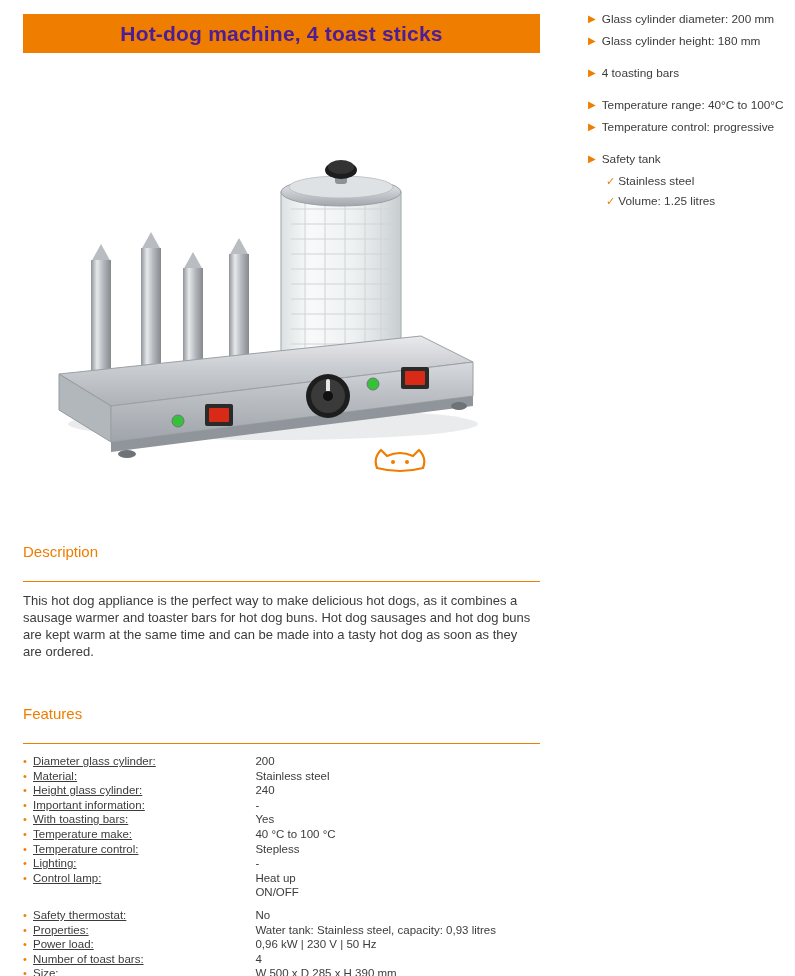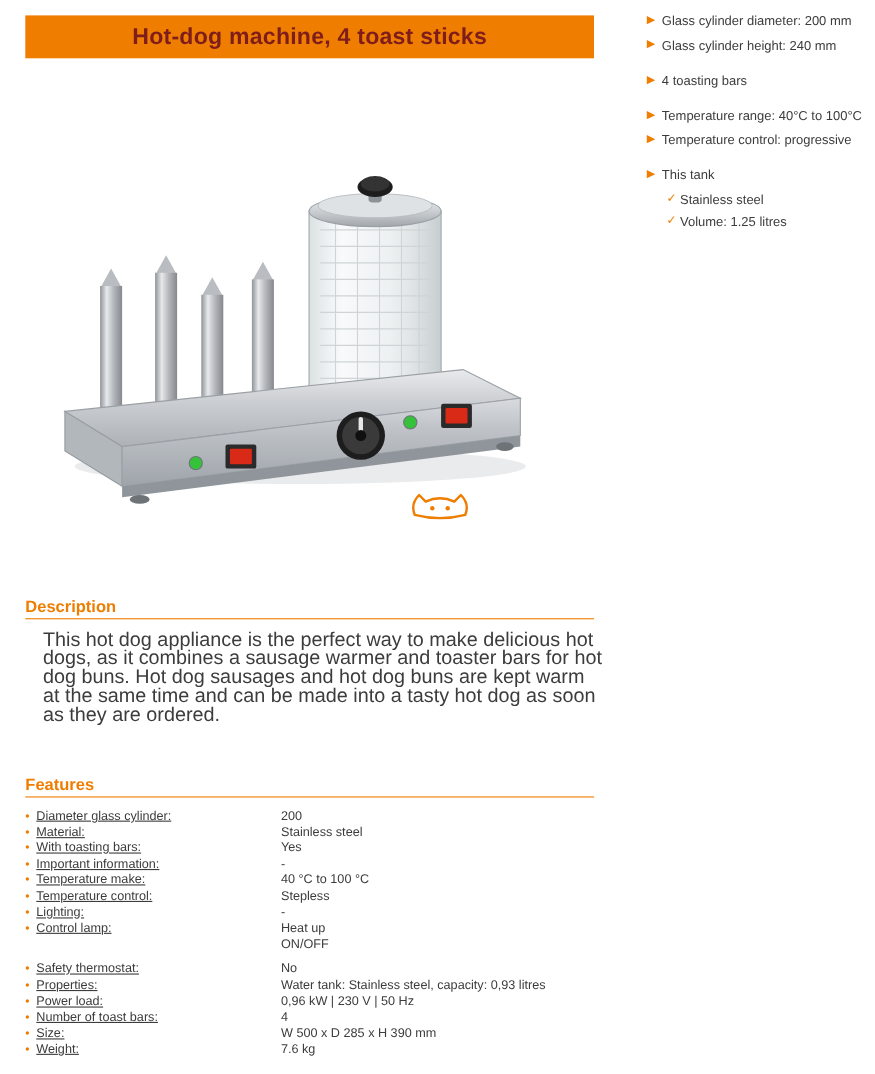--- a/index.html
+++ b/index.html
@@ -22,21 +22,21 @@
   }
   
   .left-col {
     position: absolute;
     left: 23px;
     top: 14px;
     width: 517px;
   }
   .title-bar {
     background: #ef7d00;
-    color: #7f1d1d;
+    color: #4c1d95;
     height: 39px;
     line-height: 39px;
     text-align: center;
     font-size: 21px;
     font-weight: bold;
     letter-spacing: 0.2px;
   }
   .product-image-wrap {
     margin-top: 21px;
     width: 517px;
@@ -50,38 +50,37 @@
   .brand-mark {
     position: absolute;
     left: 348px;
     top: 370px;
     width: 58px;
     height: 30px;
   }
   .section-title {
     font-size: 15px;
     color: #ef7d00;
-    padding-bottom: 2px;
+    padding-bottom: 21px;
     border-bottom: 1px solid #ef7d00;
     width: 517px;
-    font-weight: bold;
+    font-weight: normal;
   }
   .description-block {
     position: absolute;
     left: 23px;
     top: 543px;
     width: 517px;
   }
   .description-text {
     margin-top: 10px;
-    font-size: 18px;
+    font-size: 13px;
     line-height: 17px;
     color: #3c3c3c;
     width: 512px;
-    margin-left: 16px;
   }
   .features-block {
     position: absolute;
     left: 23px;
     top: 705px;
     width: 517px;
   }
   .features-table {
     margin-top: 10px;
     width: 517px;
@@ -302,26 +301,30 @@
       <tbody id="features-body">
           <tr>
             <td class="label">Diameter glass cylinder:</td>
             <td class="value">200</td>
           </tr>
           <tr>
             <td class="label">Material:</td>
             <td class="value">Stainless steel</td>
           </tr>
           <tr>
+            <td class="label">Height glass cylinder:</td>
+            <td class="value">240</td>
+          </tr>
+          <tr>
+            <td class="label">Important information:</td>
+            <td class="value">-</td>
+          </tr>
+          <tr>
             <td class="label">With toasting bars:</td>
             <td class="value">Yes</td>
-          </tr>
-          <tr>
-            <td class="label">Important information:</td>
-            <td class="value">-</td>
           </tr>
           <tr>
             <td class="label">Temperature make:</td>
             <td class="value">40 °C to 100 °C</td>
           </tr>
           <tr>
             <td class="label">Temperature control:</td>
             <td class="value">Stepless</td>
           </tr>
           <tr>
@@ -365,40 +368,40 @@
   </div>
 
   <div class="right-col">
     <div id="highlights-body">
         <div class="bullet-row">
           <span class="tri">▶</span>
           <span>Glass cylinder diameter: 200 mm</span>
         </div>
         <div class="bullet-row">
           <span class="tri">▶</span>
-          <span>Glass cylinder height: 240 mm</span>
+          <span>Glass cylinder height: 180 mm</span>
         </div>
         <div class="gap-sm"></div>
         <div class="bullet-row">
           <span class="tri">▶</span>
           <span>4 toasting bars</span>
         </div>
         <div class="gap-sm"></div>
         <div class="bullet-row">
           <span class="tri">▶</span>
           <span>Temperature range: 40°C to 100°C</span>
         </div>
         <div class="bullet-row">
           <span class="tri">▶</span>
           <span>Temperature control: progressive</span>
         </div>
         <div class="gap-sm"></div>
         <div class="bullet-row">
           <span class="tri">▶</span>
-          <span>This tank</span>
+          <span>Safety tank</span>
         </div>
         <div class="bullet-row indent">
           <span class="check">✓</span>
           <span>Stainless steel</span>
         </div>
         <div class="bullet-row indent">
           <span class="check">✓</span>
           <span>Volume: 1.25 litres</span>
         </div>
       </div>

